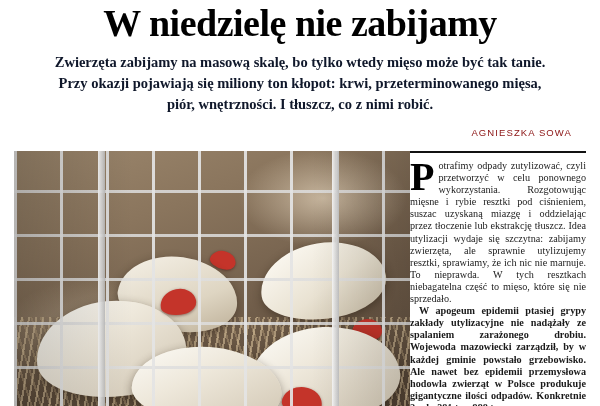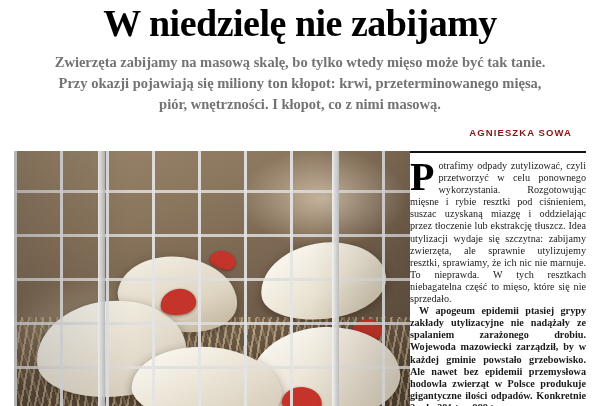--- a/index.html
+++ b/index.html
@@ -33,37 +33,37 @@
     color: #000000;
   }
   .lead {
     margin: 8px auto 0 auto;
     width: 520px;
     text-align: center;
     font-family: "Liberation Serif", serif;
     font-weight: bold;
     font-size: 14.5px;
     line-height: 21px;
-    color: #737373;
+    color: #0f172a;
   }
   .lead div { white-space: nowrap; }
 
   .byline-wrap {
     margin-top: 12px;
     position: relative;
     height: 18px;
   }
   .byline {
     position: absolute;
     right: 14px;
     top: 0;
     font-family: "Liberation Sans", sans-serif;
     font-size: 9.5px;
     letter-spacing: 1.1px;
-    font-weight: bold;
+    font-weight: normal;
     color: #8a1111;
   }
 
   .content {
     position: relative;
     margin-top: 6px;
     height: 262px;
   }
 
   
@@ -179,21 +179,21 @@
 </head>
 <body>
 
 <div class="page">
 
   <h1 class="headline">W niedzielę nie zabijamy</h1>
 
   <div class="lead">
     <div>Zwierzęta zabijamy na masową skalę, bo tylko wtedy mięso może być tak tanie.</div>
     <div>Przy okazji pojawiają się miliony ton kłopot: krwi, przeterminowanego mięsa,</div>
-    <div>piór, wnętrzności. I kłopot, co z nimi masową.</div>
+    <div>piór, wnętrzności. I tłuszcz, co z nimi robić.</div>
   </div>
 
   <div class="byline-wrap">
     <div class="byline">AGNIESZKA SOWA</div>
   </div>
 
   <div class="content">
 
     <div class="photo">
       <div class="photo-bg"></div>

